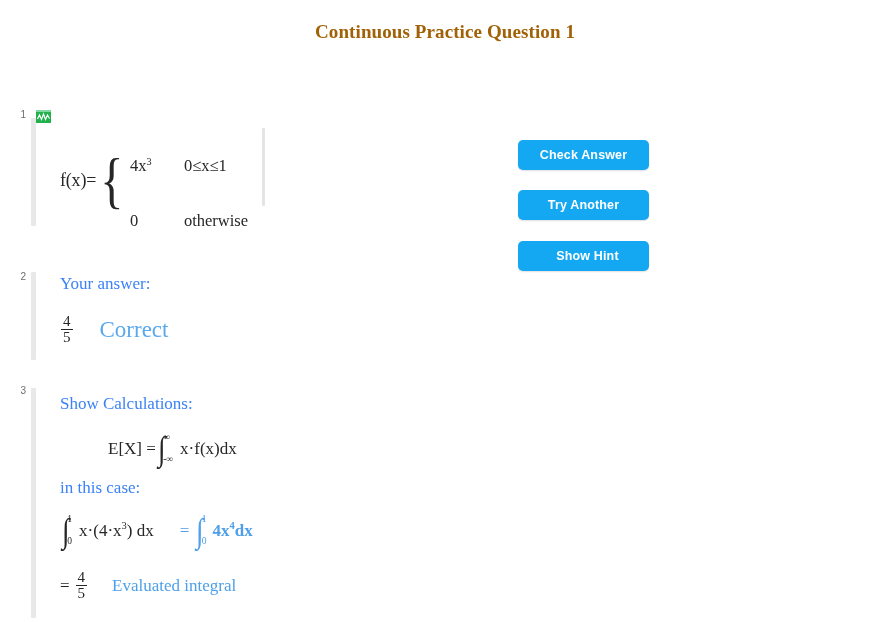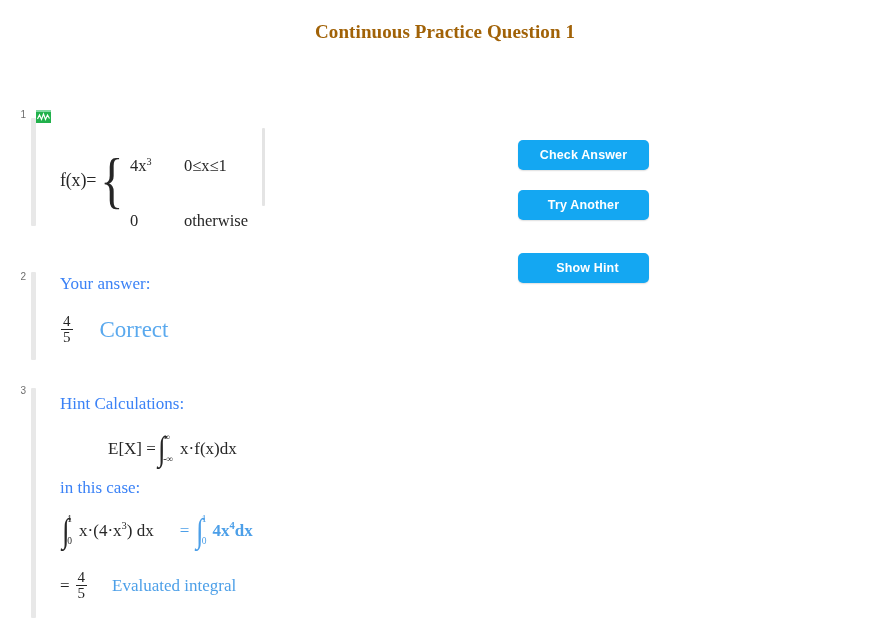--- a/index.html
+++ b/index.html
@@ -139,21 +139,21 @@
     font-weight: bold;
     letter-spacing: 0.15px;
     cursor: pointer;
     box-shadow: 0 1px 1.5px rgba(0,0,0,0.13);
     padding: 0;
     line-height: 30px;
     text-align: center;
   }
   .btn-1 { top: 140px; text-align: center; }
   .btn-2 { top: 190px; }
-  .btn-3 { top: 253px; padding-left: 8px; }
+  .btn-3 { top: 241px; padding-left: 8px; }
 
   
   .label {
     position: absolute;
     font-size: 17px;
     color: #3b82f6;
   }
 
   
   .frac {
@@ -276,21 +276,21 @@
     <span class="frac math">
       <span class="num">4</span>
       <span class="den">5</span>
     </span>
     <span class="blue-light" style="margin-left:26px; font-size:23px;">Correct</span>
   </div>
 
   <div class="cell-number" style="left:12px; top:386px;">3</div>
   <div class="cell-bracket" style="left:31px; top:388px; height:230px;"></div>
 
-  <div class="label" style="left:60px; top:394px;">Hint Calculations:</div>
+  <div class="label" style="left:60px; top:394px;">Show Calculations:</div>
 
   <div class="row-ex math">
     <span>E[X] =</span>
     <span class="integral">
       <span class="int-sign">∫</span>
       <span class="int-lims">
         <span class="up">∞</span>
         <span class="lo">-∞</span>
       </span>
     </span>

